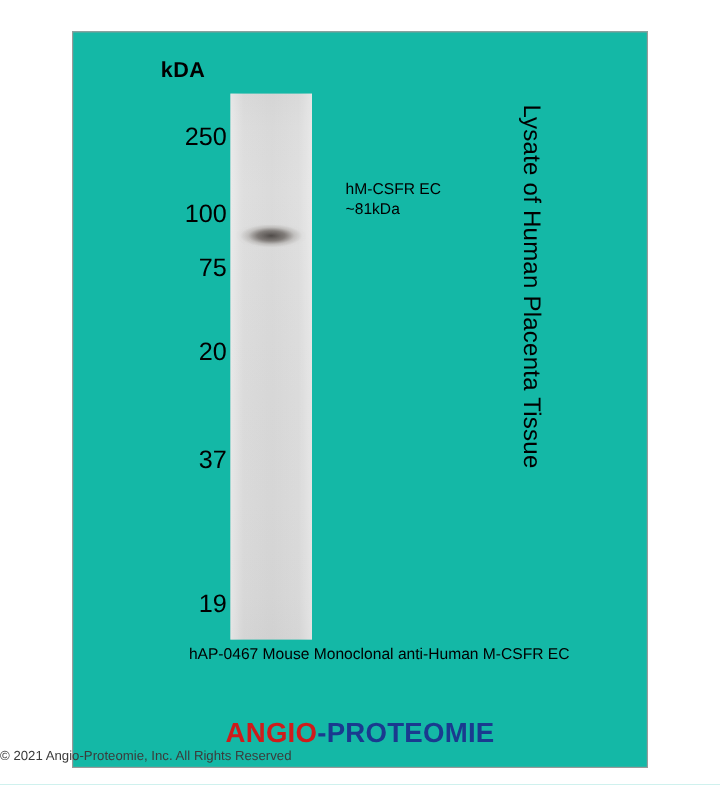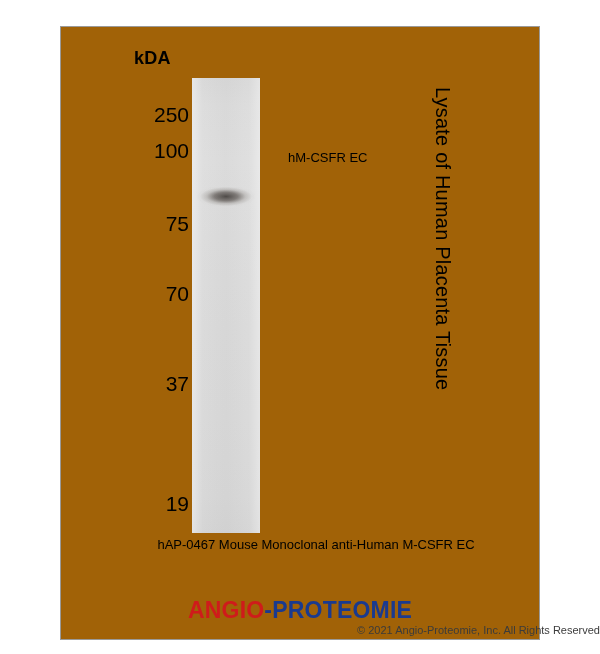--- a/index.html
+++ b/index.html
@@ -15,21 +15,21 @@
     overflow: hidden;
   }
 
   #figure {
     position: absolute;
     left: 60px;
     top: 26px;
     width: 480px;
     height: 614px;
     border: 1px solid #9a9a9a;
-    background: #a16207;
+    background: #14b8a6;
     box-sizing: border-box;
   }
 
   
   #kda-label {
     position: absolute;
     left: 73px;
     top: 21px;
     font-size: 18px;
     font-weight: bold;
@@ -153,46 +153,47 @@
   }
   #brand .angio { color: #cf1b1b; }
   #brand .sep   { color: #1a3a8f; }
   #brand .prot  { color: #1a3a8f; }
 
   #copyright {
     position: absolute;
     left: 0;
     top: 624px;
     width: 600px;
-    text-align: right;
+    text-align: left;
     font-size: 11px;
     color: #3b3b3b;
   }
 </style>
 </head>
 <body>
 
 <div id="figure">
 
   <div id="kda-label">kDA</div>
 
   <div id="ladder">
     <div class="ladder-label" style="top:76px">250</div>
-    <div class="ladder-label" style="top:112px">100</div>
+    <div class="ladder-label" style="top:140px">100</div>
     <div class="ladder-label" style="top:185px">75</div>
-    <div class="ladder-label" style="top:255px">70</div>
+    <div class="ladder-label" style="top:255px">20</div>
     <div class="ladder-label" style="top:345px">37</div>
     <div class="ladder-label" style="top:465px">19</div>
   </div>
 
   <div id="lane"></div>
   <div id="band"></div>
 
   <div id="band-annotation">
     <div>hM-CSFR EC</div>
+    <div>~81kDa</div>
   </div>
 
   <div id="lysate-label">
     <span>Lysate of Human Placenta Tissue</span>
   </div>
 
   <div id="caption">hAP-0467 Mouse Monoclonal anti-Human M-CSFR EC</div>
 </div>
 
 <div id="brand">

